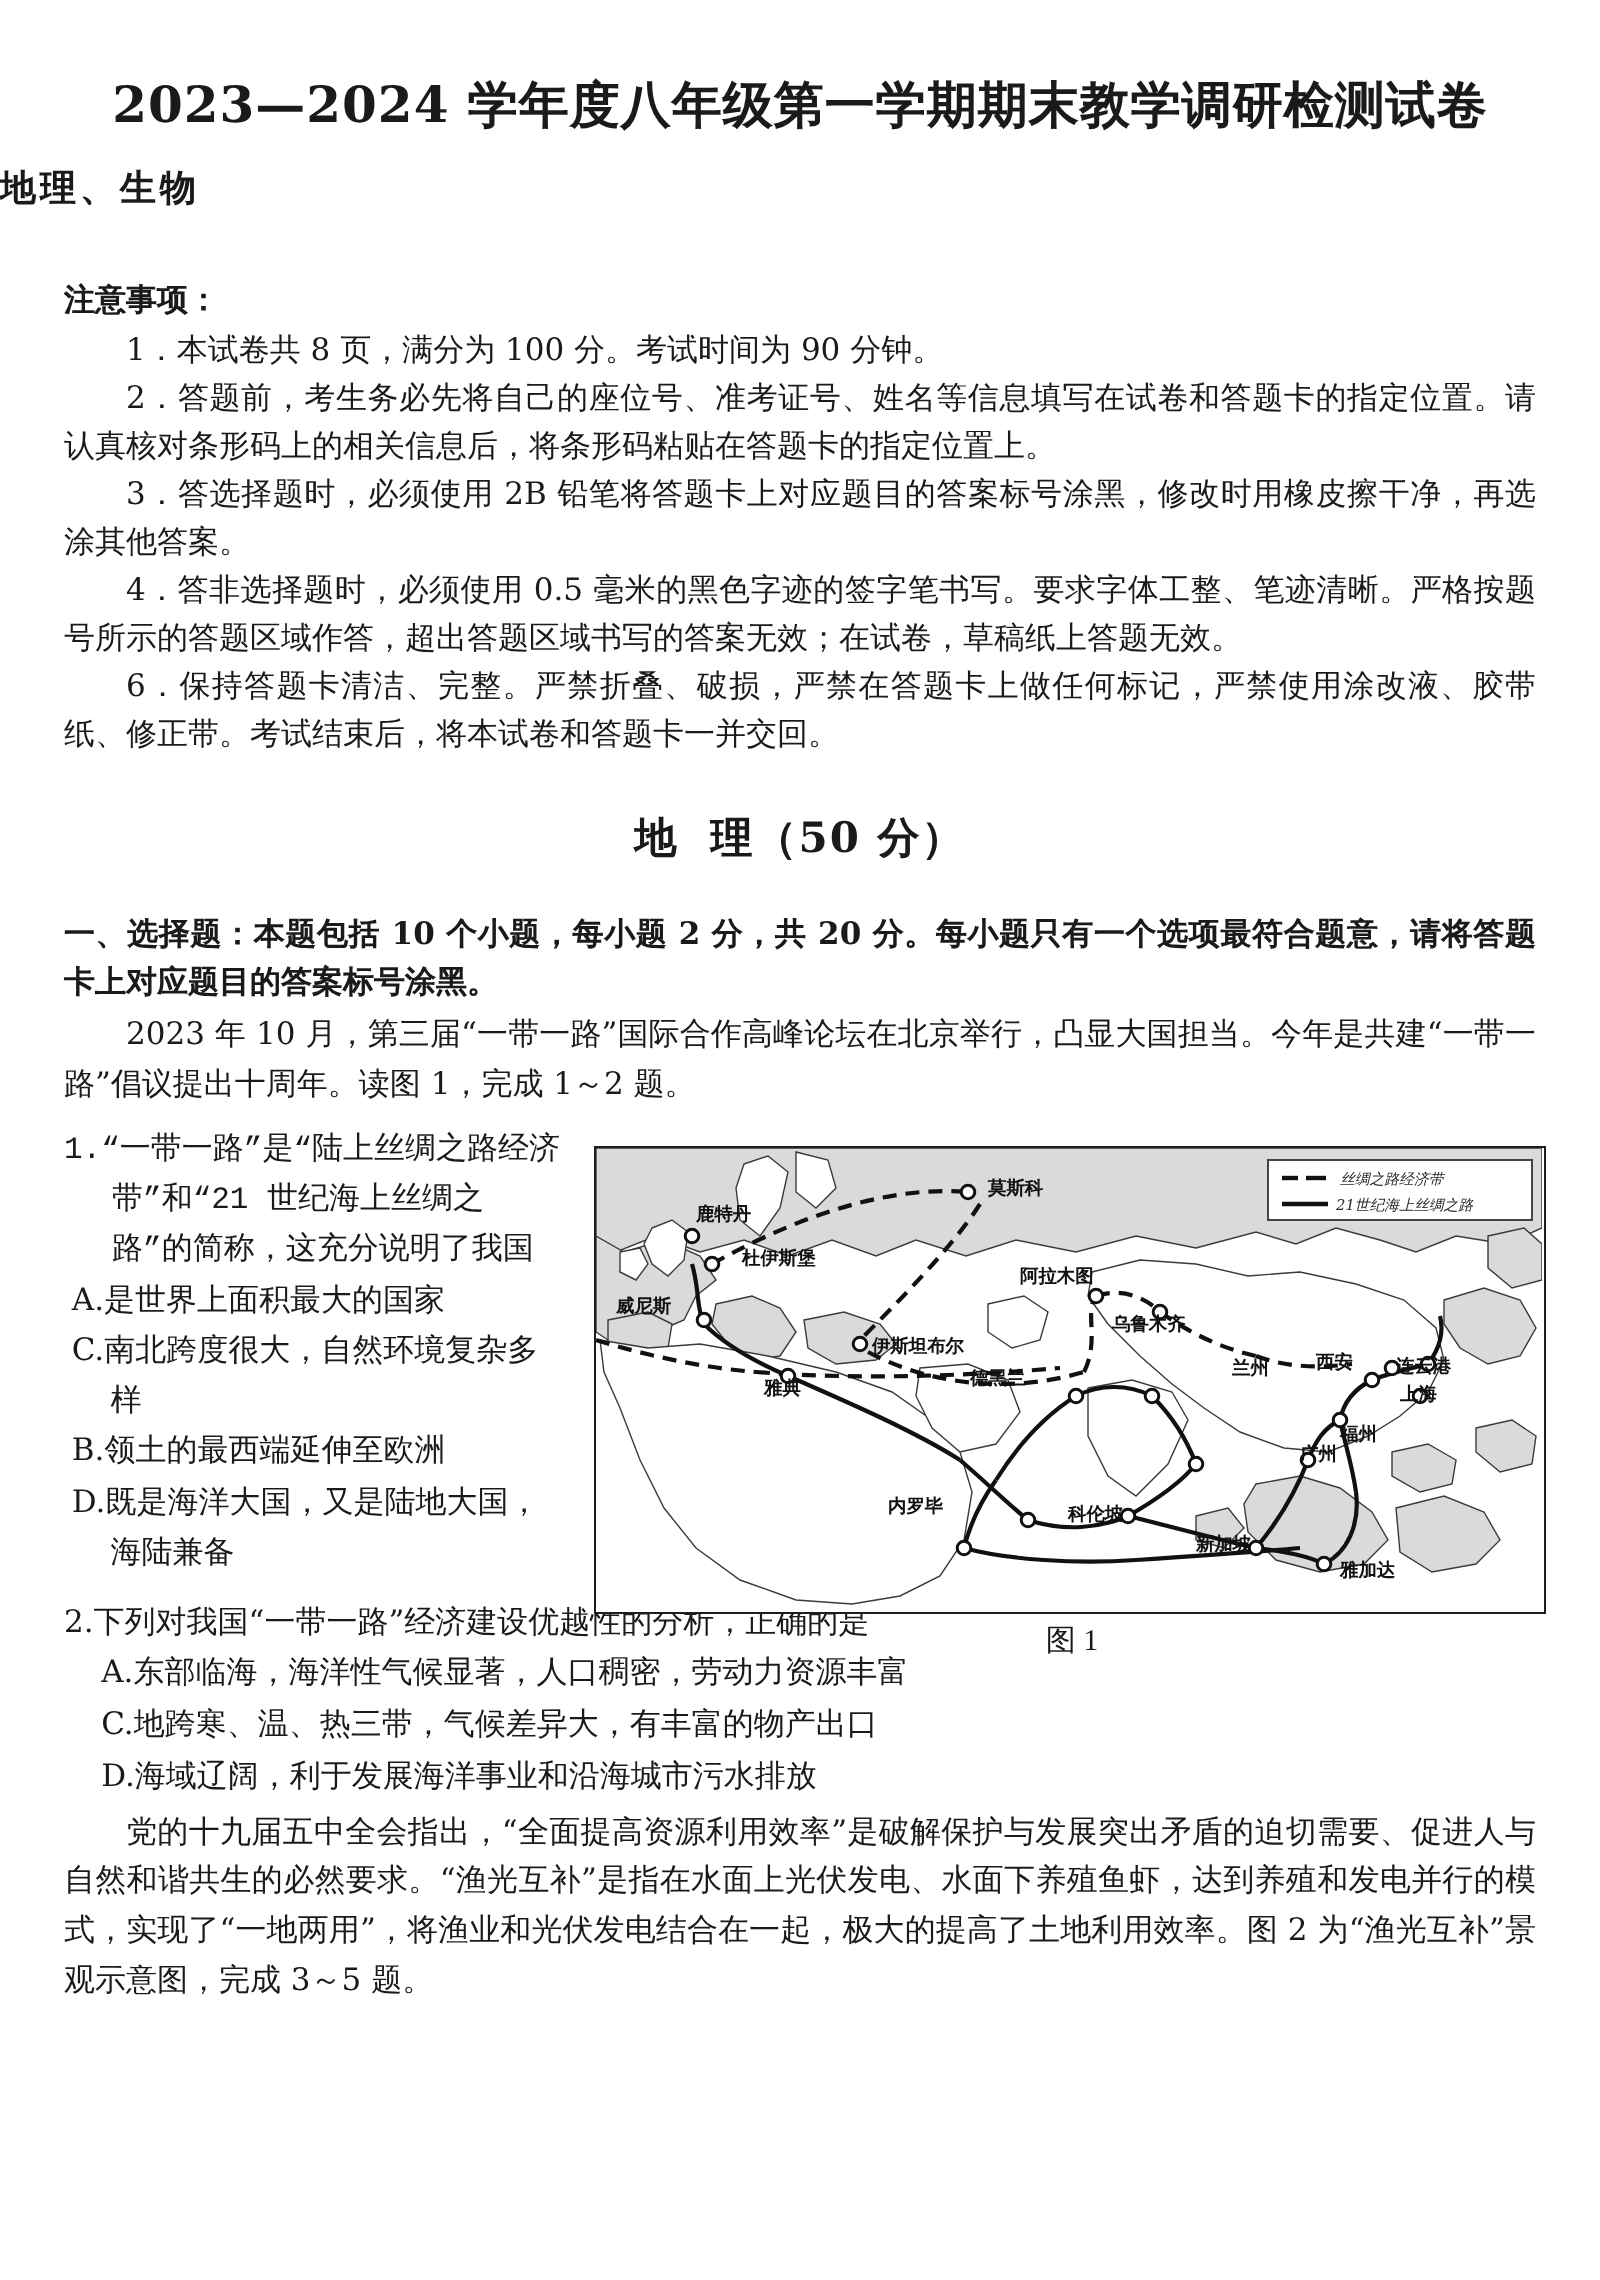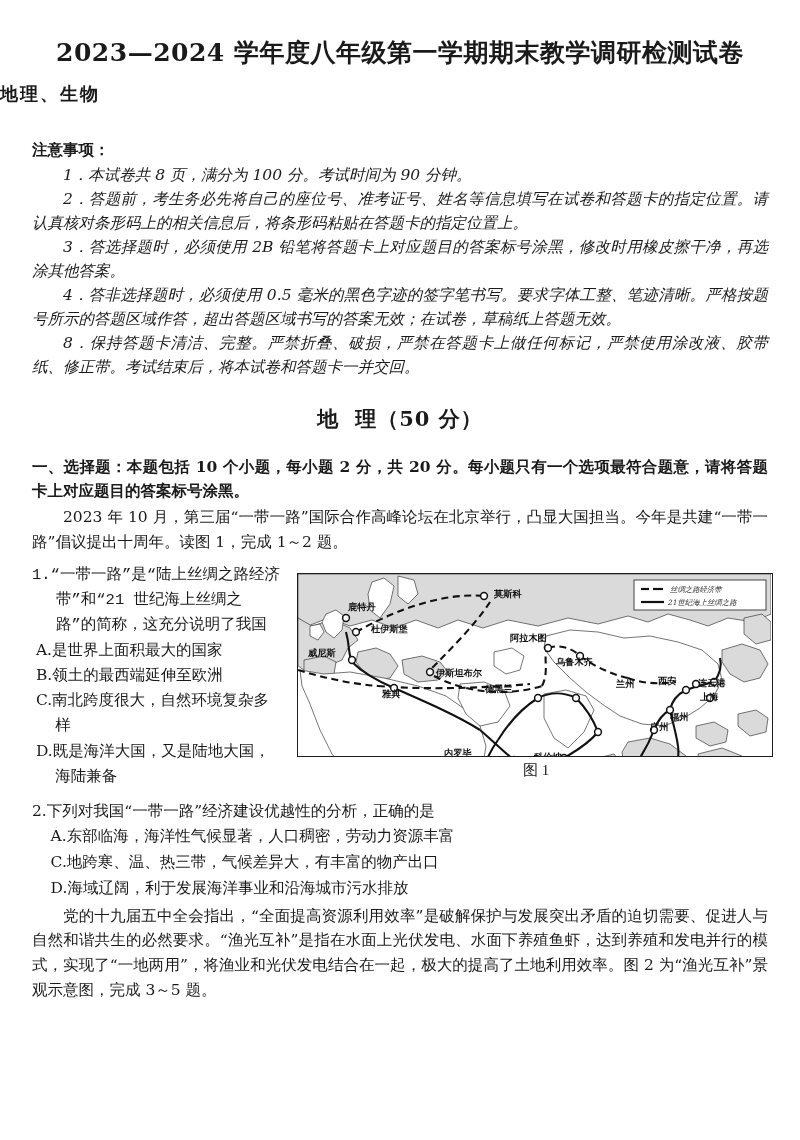--- a/index.html
+++ b/index.html
@@ -43,21 +43,20 @@
     font-size: 15.5px;
     font-weight: bold;
     margin-bottom: 2px;
   }
   .notice-item {
     font-size: 15.5px;
     line-height: 1.55;
     text-indent: 2em;
     text-align: justify;
     text-justify: inter-ideograph;
-    font-style: italic;
   }
   .section-title {
     text-align: center;
     font-size: 21px;
     font-weight: bold;
     margin: 26px 0 0 0;
     letter-spacing: 1px;
   }
   .section-title .gap { display:inline-block; width: 16px; }
   .qsection-lead {
@@ -97,21 +96,21 @@
   .q-opt .lbl { letter-spacing: 0px; }
   .fig-wrap {
     position: absolute;
     left: 265px;
     top: 10px;
     width: 478px;
   }
   .map-box {
     position: relative;
     width: 476px;
-    height: 184px;
+    height: 234px;
     border: 1.6px solid #1d1d1d;
     background: #ffffff;
     overflow: hidden;
     box-sizing: border-box;
   }
   .map-box svg { display: block; }
   .fig-cap {
     text-align: center;
     font-size: 15px;
     margin-top: 4px;
@@ -160,37 +159,37 @@
 
   <div class="title-main">2023—2024 学年度八年级第一学期期末教学调研检测试卷</div>
   <div class="title-sub">地理、生物</div>
 
   <div class="notice-wrap">
     <div class="notice-head">注意事项：</div>
     <div class="notice-item">1．本试卷共 8 页，满分为 100 分。考试时间为 90 分钟。</div>
     <div class="notice-item">2．答题前，考生务必先将自己的座位号、准考证号、姓名等信息填写在试卷和答题卡的指定位置。请认真核对条形码上的相关信息后，将条形码粘贴在答题卡的指定位置上。</div>
     <div class="notice-item">3．答选择题时，必须使用 2B 铅笔将答题卡上对应题目的答案标号涂黑，修改时用橡皮擦干净，再选涂其他答案。</div>
     <div class="notice-item">4．答非选择题时，必须使用 0.5 毫米的黑色字迹的签字笔书写。要求字体工整、笔迹清晰。严格按题号所示的答题区域作答，超出答题区域书写的答案无效；在试卷，草稿纸上答题无效。</div>
-    <div class="notice-item">8．保持答题卡清洁、完整。严禁折叠、破损，严禁在答题卡上做任何标记，严禁使用涂改液、胶带纸、修正带。考试结束后，将本试卷和答题卡一并交回。</div>
+    <div class="notice-item">6．保持答题卡清洁、完整。严禁折叠、破损，严禁在答题卡上做任何标记，严禁使用涂改液、胶带纸、修正带。考试结束后，将本试卷和答题卡一并交回。</div>
   </div>
 
   <div class="section-title">
     <span>地</span><span class="gap"></span><span>理</span><span>（50 分）</span>
   </div>
 
   <div class="qsection-lead">一、选择题：本题包括 10 个小题，每小题 2 分，共 20 分。每小题只有一个选项最符合题意，请将答题卡上对应题目的答案标号涂黑。</div>
 
   <div class="para">2023 年 10 月，第三届“一带一路”国际合作高峰论坛在北京举行，凸显大国担当。今年是共建“一带一路”倡议提出十周年。读图 1，完成 1～2 题。</div>
 
   <div class="q-block">
     <div class="q-left">
       <div class="q-stem"><span>1.</span><span>“一带一路”是“陆上丝绸之路经济带”和“21 世纪海上丝绸之路”的简称，这充分说明了我国</span></div>
       <div class="q-opt"><span class="lbl">A.</span><span>是世界上面积最大的国家</span></div>
+      <div class="q-opt"><span class="lbl">C.</span><span>南北跨度很大，自然环境复杂多样</span></div>
       <div class="q-opt"><span class="lbl">B.</span><span>领土的最西端延伸至欧洲</span></div>
-      <div class="q-opt"><span class="lbl">C.</span><span>南北跨度很大，自然环境复杂多样</span></div>
       <div class="q-opt"><span class="lbl">D.</span><span>既是海洋大国，又是陆地大国，海陆兼备</span></div>
     </div>
 
     <div class="fig-wrap">
       <div class="map-box">
         <svg width="473" height="231" viewBox="0 0 473 231">
           <rect x="0" y="0" width="473" height="231" fill="#ffffff"></rect>
 
           <path class="land" d="M0,0 L473,0 L473,40 L455,48 L430,44 L410,52 L392,46 L370,40 L350,48 L330,42 L300,50 L270,44 L240,52 L210,46 L185,54 L160,46 L140,54 L118,46 L96,54 L74,46 L52,52 L30,44 L10,52 L0,44 Z"></path>
 

